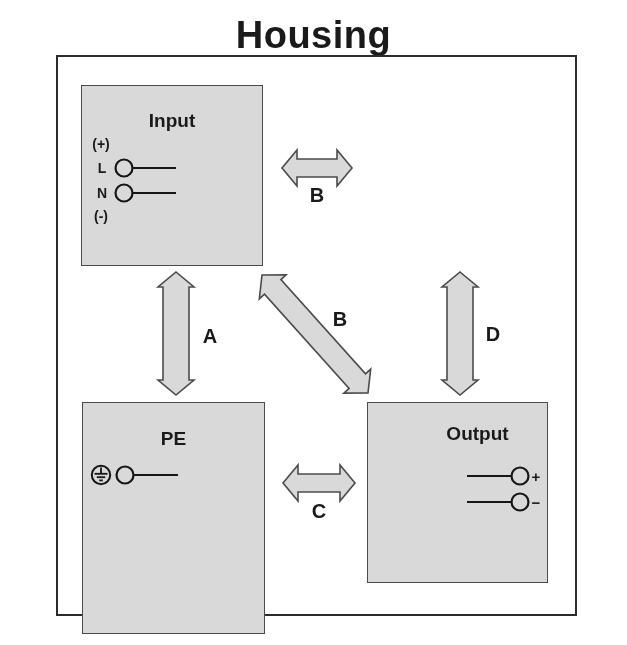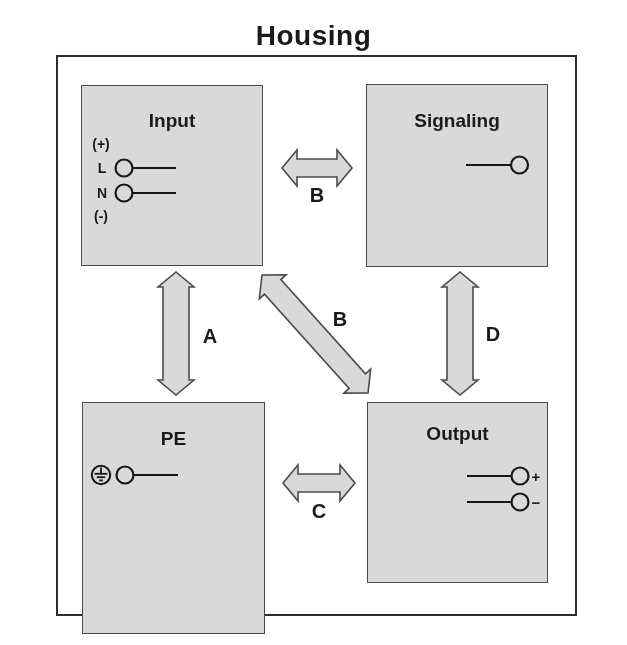--- a/index.html
+++ b/index.html
@@ -10,21 +10,21 @@
     background: #ffffff;
     font-family: "Liberation Sans", sans-serif;
     color: #1a1a1a;
     overflow: hidden;
   }
   .diagram-title {
     position: absolute;
     left: 0; top: 21px;
     width: 100%;
     text-align: center;
-    font-size: 28px;
+    font-size: 38px;
     font-weight: bold;
     line-height: 29px;
     letter-spacing: 0.5px;
   }
   .housing {
     position: absolute;
     left: 56px; top: 55px;
     width: 521px; height: 561px;
     border: 2px solid #2c2c2c;
     box-sizing: border-box;
@@ -104,49 +104,40 @@
         <circle cx="42" cy="107" r="8.5"></circle>
         <line x1="50.5" y1="107" x2="94" y2="107"></line>
       </g>
     </svg>
     <span class="tlabel" style="left:19px; top:58px;">(+)</span>
     <span class="tlabel" style="left:20px; top:82px;">L</span>
     <span class="tlabel" style="left:20px; top:107px;">N</span>
     <span class="tlabel" style="left:19px; top:130px;">(-)</span>
   </div>
 
-  <div class="box" style="left:366px; top:84px; width:182px; height:183px;">
-    <div class="box-title" style="top:26px;">Signaling</div>
-    <svg class="tsvg" width="182" height="183" viewBox="0 0 182 183">
-      <g stroke="#161616" stroke-width="2.2" fill="none">
-        <line x1="99" y1="80" x2="144" y2="80"></line>
-        <circle cx="152.5" cy="80" r="8.5"></circle>
-      </g>
-    </svg>
-  </div>
 
   <div class="box" style="left:82px; top:402px; width:183px; height:232px;">
     <div class="box-title" style="top:26px;">PE</div>
     <svg class="tsvg" width="183" height="181" viewBox="0 0 183 181">
       <g stroke="#161616" fill="none">
         <circle cx="18" cy="72" r="9.2" stroke-width="2"></circle>
         <line x1="18" y1="64.5" x2="18" y2="70.5" stroke-width="1.8"></line>
         <line x1="11.5" y1="70.8" x2="24.5" y2="70.8" stroke-width="1.8"></line>
         <line x1="13.8" y1="74.2" x2="22.2" y2="74.2" stroke-width="1.8"></line>
         <line x1="16.2" y1="77.4" x2="19.8" y2="77.4" stroke-width="1.8"></line>
       </g>
       <g stroke="#161616" stroke-width="2.2" fill="none">
         <circle cx="42" cy="72" r="8.5"></circle>
         <line x1="50.5" y1="72" x2="95" y2="72"></line>
       </g>
     </svg>
   </div>
 
   <div class="box" style="left:367px; top:402px; width:181px; height:181px;">
-    <div class="box-title" style="top:21px;">Output</div>
+    <div class="box-title" style="top:21px;padding-left:20px;">Output</div>
     <svg class="tsvg" width="181" height="181" viewBox="0 0 181 181">
       <g stroke="#161616" stroke-width="2.2" fill="none">
         <line x1="99" y1="73" x2="143" y2="73"></line>
         <circle cx="152" cy="73" r="8.5"></circle>
         <line x1="99" y1="99" x2="143" y2="99"></line>
         <circle cx="152" cy="99" r="8.5"></circle>
       </g>
     </svg>
     <span class="sign-label" style="left:168px; top:73px;">+</span>
     <span class="sign-label" style="left:168px; top:99px;">−</span>

